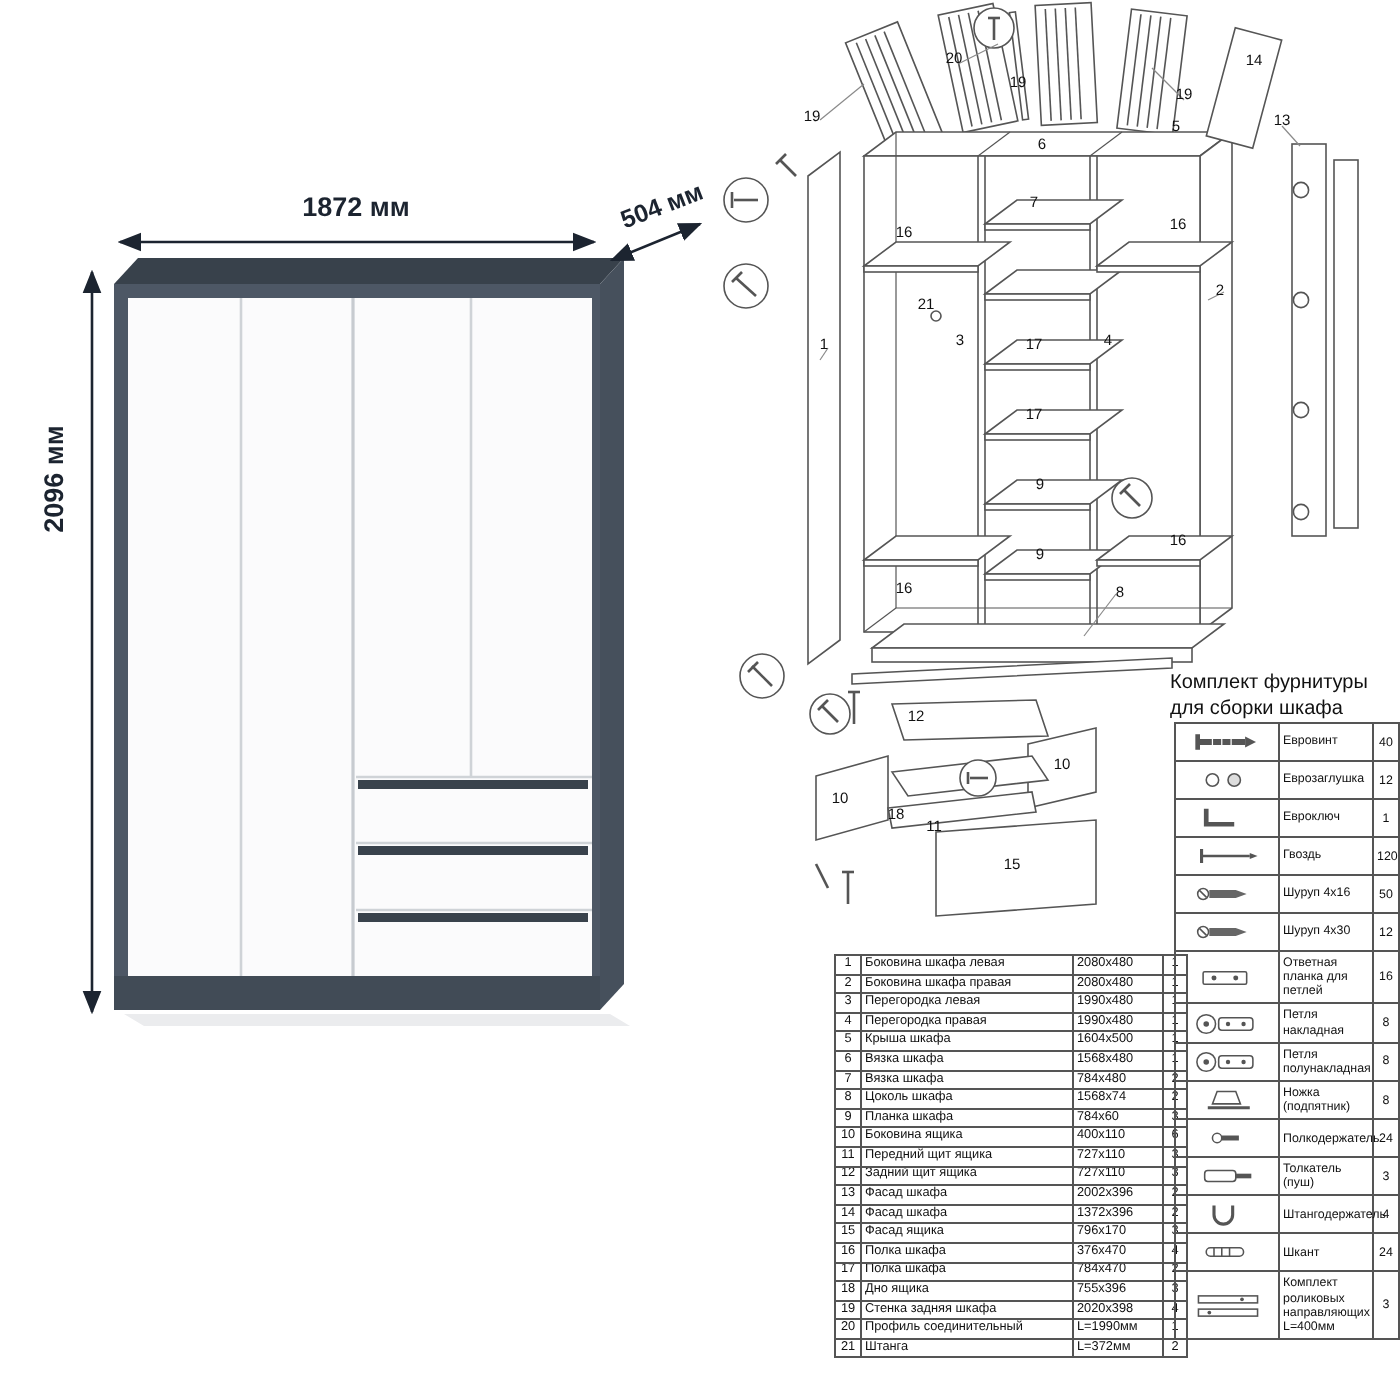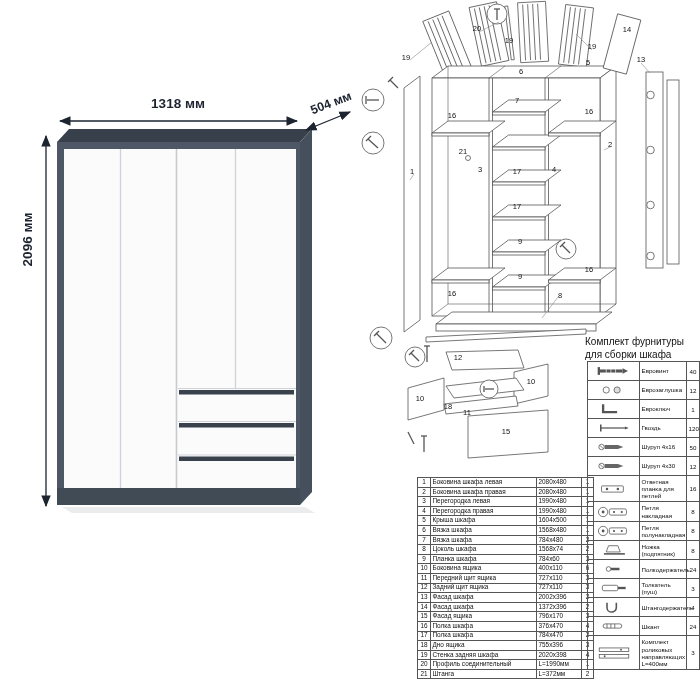--- a/index.html
+++ b/index.html
@@ -203,21 +203,21 @@
       <g stroke-width="1.3">
         <line x1="485" y1="389" x2="494" y2="389"></line>
           <line x1="484" y1="386" x2="484" y2="392"></line>
         <line x1="424" y1="436" x2="424" y2="452"></line>
           <line x1="421" y1="436" x2="427" y2="436"></line>
         <line x1="408" y1="432" x2="414" y2="444"></line>
       </g>
     </g>
   </svg>
 
-  <span id="dim-width" class="dim-label">1318 мм</span>
+  <span id="dim-width" class="dim-label">1872 мм</span>
   <span id="dim-depth" class="dim-label">504 мм</span>
   <span id="dim-height" class="dim-label">2096 мм</span>
 
   <div>
       <span class="dlabel" style="left: 406px; top: 58px;">19</span>
       <span class="dlabel" style="left: 477px; top: 29px;">20</span>
       <span class="dlabel" style="left: 509px; top: 41px;">19</span>
       <span class="dlabel" style="left: 592px; top: 47px;">19</span>
       <span class="dlabel" style="left: 627px; top: 30px;">14</span>
       <span class="dlabel" style="left: 588px; top: 63px;">5</span>

